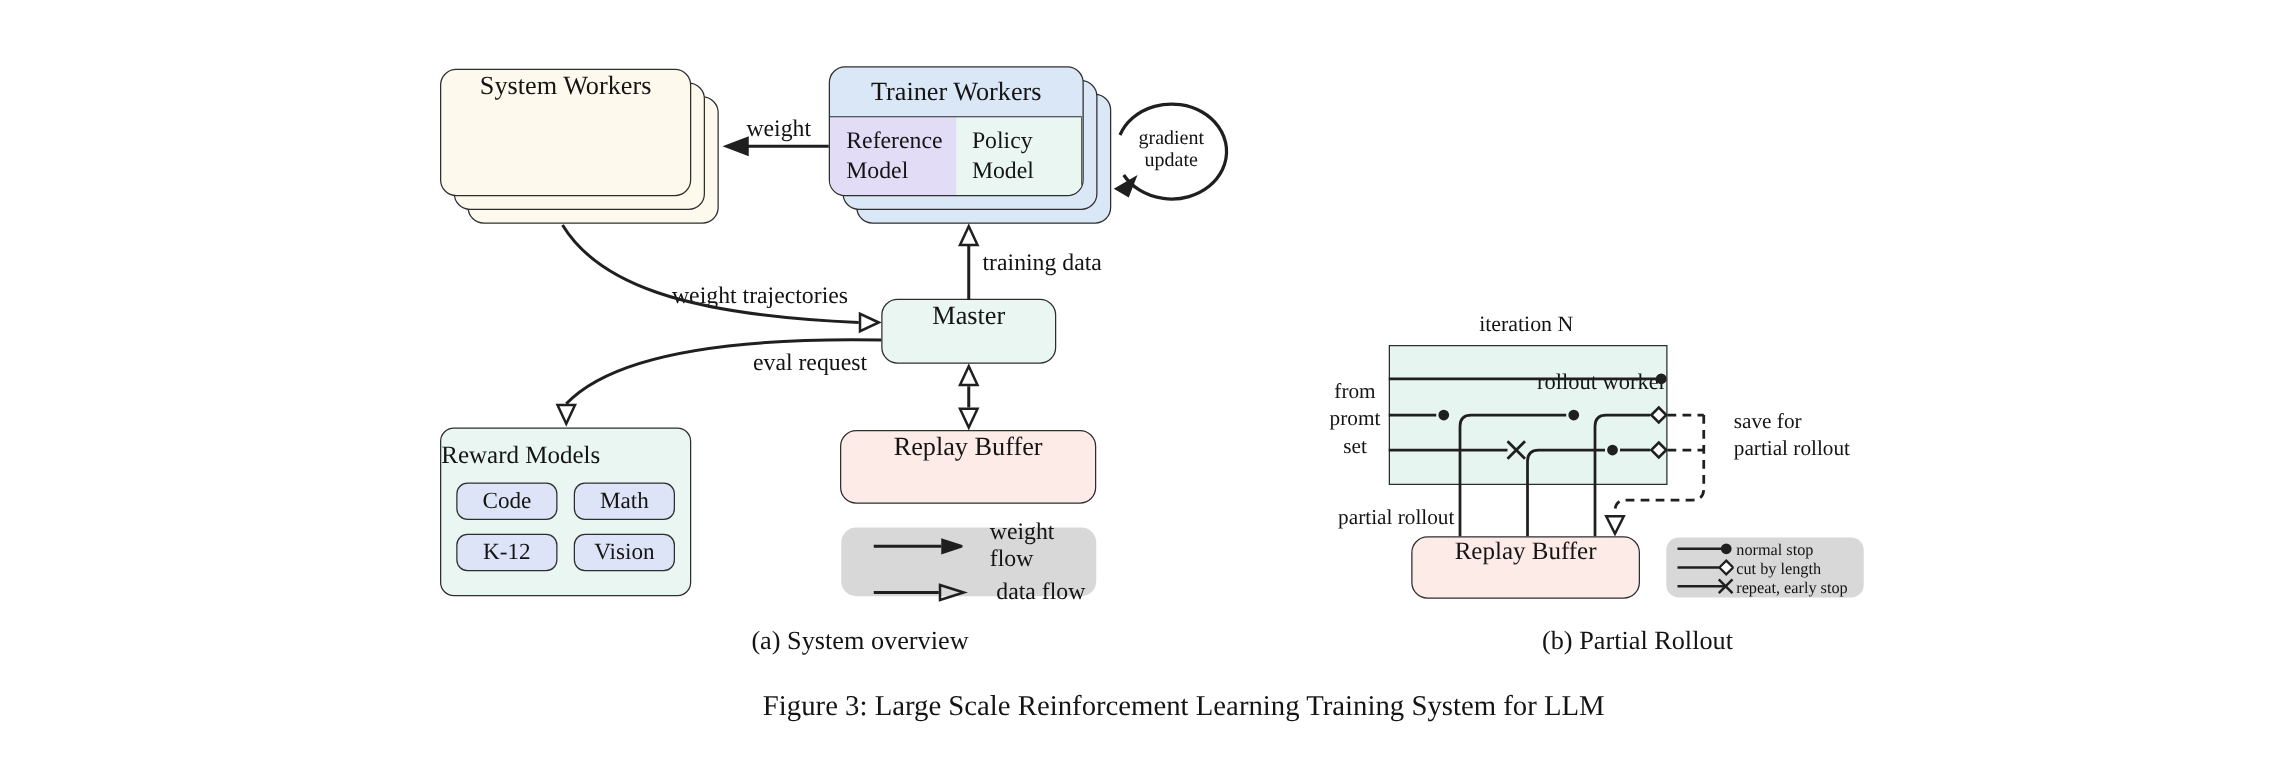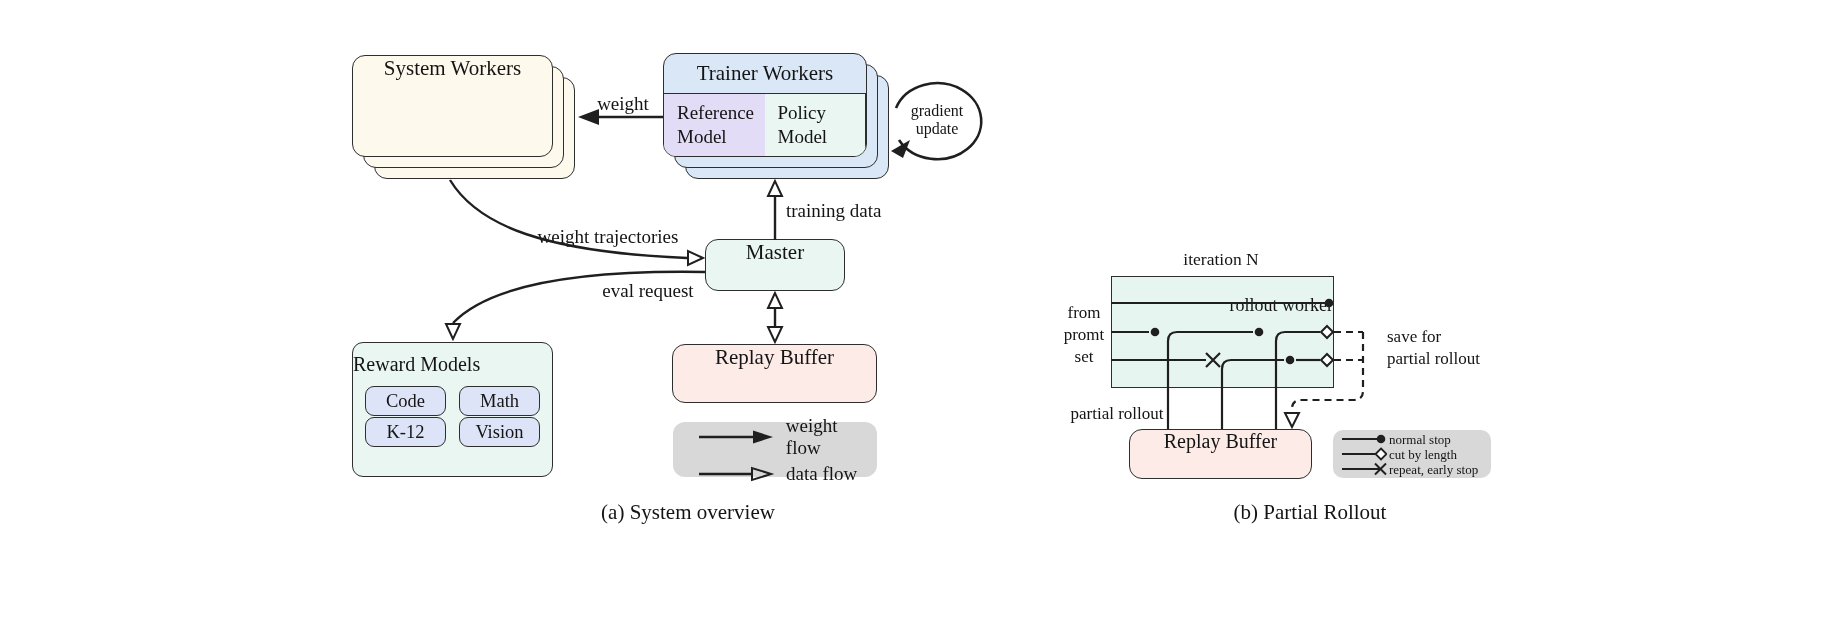--- a/index.html
+++ b/index.html
@@ -17,26 +17,26 @@
   .ctr{transform:translateX(-50%);}
   .trainer{flex-direction:column;padding:0;overflow:hidden;background:#d9e7f6;}
   .trainer-header{height:40px;width:100%;display:flex;align-items:center;justify-content:center;
                   font-size:21px;border-bottom:1.6px solid #2e2e2e;box-sizing:border-box;flex:none;}
   .trainer-cells{display:flex;flex:1;width:100%;}
   .cell{flex:1;display:flex;align-items:center;padding-left:13px;font-size:19px;line-height:1.25;box-sizing:border-box;}
   .cell-policy{background:#e9f6f1;border-right:1.6px solid #2e2e2e;}
   .cell-reference{background:#e3dcf6;}
   .reward{flex-direction:column;justify-content:flex-start;border-radius:11px;}
   .reward-title{height:42px;display:flex;align-items:center;justify-content:center;font-size:20px;flex:none;}
-  .chips{display:grid;grid-template-columns:1fr 1fr;gap:1px 13px;padding:1px 12px 13px;width:100%;box-sizing:border-box;}
+  .chips{display:grid;grid-template-columns:1fr 1fr;gap:11px 13px;padding:1px 12px 13px;width:100%;box-sizing:border-box;}
   .chip{background:#dee4f8;border:1.5px solid #2e2e2e;border-radius:9px;height:28px;
         display:flex;align-items:center;justify-content:center;font-size:18.5px;}
   .legend{position:absolute;background:#d8d8d8;border-radius:12px;z-index:2;display:flex;
           flex-direction:column;justify-content:center;box-sizing:border-box;}
-  .legend-row{display:flex;align-items:center;gap:11px;}
+  .legend-row{display:flex;align-items:center;gap:22px;}
   .legend-a{left:673px;top:422px;width:204px;height:55px;padding-left:24px;gap:4px;}
   .legend-a .legend-row{font-size:19px;}
   .legend-b{left:1333px;top:430px;width:158px;height:48px;padding-left:8px;border-radius:10px;gap:0;}
   .legend-b .legend-row{font-size:13px;gap:2px;line-height:15px;}
   .rworker{position:absolute;left:1111px;top:276px;width:223px;height:112px;background:#e7f5f1;
            border:1.6px solid #2e2e2e;z-index:2;box-sizing:border-box;}
   .rworker-title{width:100%;text-align:right;font-size:18px;padding-top:18px;}
   .cap{position:absolute;z-index:3;font-size:21px;white-space:nowrap;transform:translateX(-50%);margin-left:20px;}
   .figcap{font-size:23px;}
   .small{font-size:17px;}
@@ -157,20 +157,21 @@
         <line x1="1" y1="7" x2="39" y2="7" stroke="#1f1f1f" stroke-width="2"></line>
         <line x1="34" y1="1.5" x2="45" y2="12.5" stroke="#1f1f1f" stroke-width="2"></line>
         <line x1="34" y1="12.5" x2="45" y2="1.5" stroke="#1f1f1f" stroke-width="2"></line>
       </svg>
       <span>repeat, early stop</span>
     </div>
   </div>
 
   <div class="cap" style="left:668px;top:500px">(a) System overview</div>
   <div class="cap" style="left:1290px;top:500px">(b) Partial Rollout</div>
+  <div class="cap figcap" style="left:927px;top:552px">Figure 3: Large Scale Reinforcement Learning Training System for LLM</div>
 
   <svg class="overlay" width="1836" height="625" viewBox="0 0 1836 625">
     <g stroke="#1f1f1f" stroke-width="2.4" fill="none">
 
       <path d="M663,117 H597"></path>
       <path d="M578,117 L599,109 L599,125 Z" fill="#1f1f1f" stroke="none"></path>
 
       <path d="M896,108 A44,38 0 1 1 899,140" stroke-width="2.6"></path>
       <path d="M891,151 L910,140 L903,158 Z" fill="#1f1f1f" stroke="none"></path>
 

